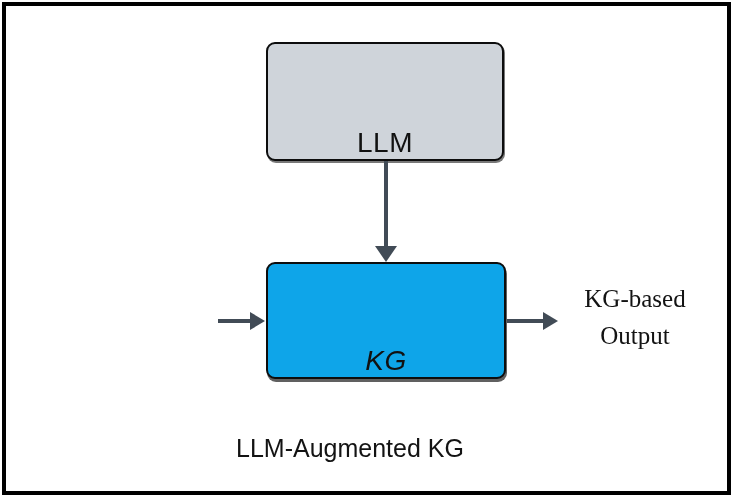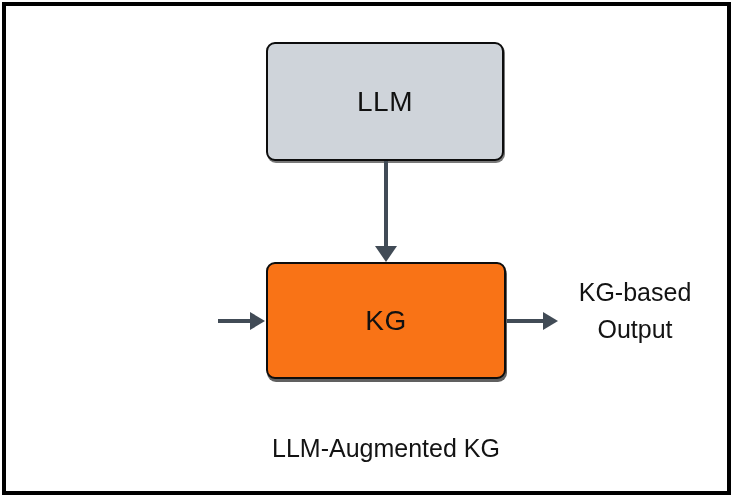--- a/index.html
+++ b/index.html
@@ -19,37 +19,38 @@
     position: absolute;
     left: 2px; top: 2px; right: 3px; bottom: 3px;
     border: 4px solid #000000;
     pointer-events: none;
   }
   .node {
     position: absolute;
     border: 2px solid #0d0d0d;
     border-radius: 9px;
     display: flex;
-    align-items: center;
+    align-items: flex-end;
     justify-content: center;
     font-size: 28px;
     color: #111111;
     letter-spacing: 0.5px;
   }
   .llm-box {
     left: 266px; top: 42px;
     width: 234px; height: 115px;
     background: #cfd4da;
     box-shadow: 1px 2px 0 rgba(10,10,10,0.55);
   }
   .kg-box {
     left: 266px; top: 262px;
     width: 236px; height: 113px;
-    background: #f97316;
+    background: #0ea5e9;
     box-shadow: 1px 3px 0 rgba(10,10,10,0.65);
+    font-style: italic;
   }
   .edge-line {
     position: absolute;
     background: #414b56;
   }
   .line-vertical {
     left: 384px; top: 161px;
     width: 4px; height: 88px;
   }
   .line-left {
@@ -93,28 +94,29 @@
     left: 246px; top: 189px;
     width: 280px;
     background: #ffffff;
     line-height: 30px;
   }
   .label-structured-input {
     left: 22px; top: 266px;
     width: 142px;
   }
   .label-kg-output {
-    left: 568px; top: 274px;
+    left: 568px; top: 280px;
     width: 134px;
+    font-family: Liberation Serif, serif;
   }
   .caption {
     position: absolute;
     left: 236px; top: 434px;
     width: 300px;
-    text-align: center;
+    text-align: left;
     font-size: 25px;
     color: #131313;
   }
 </style>
 </head>
 <body>
 
 <div id="stage">
 
   <div class="outer-frame"></div>

